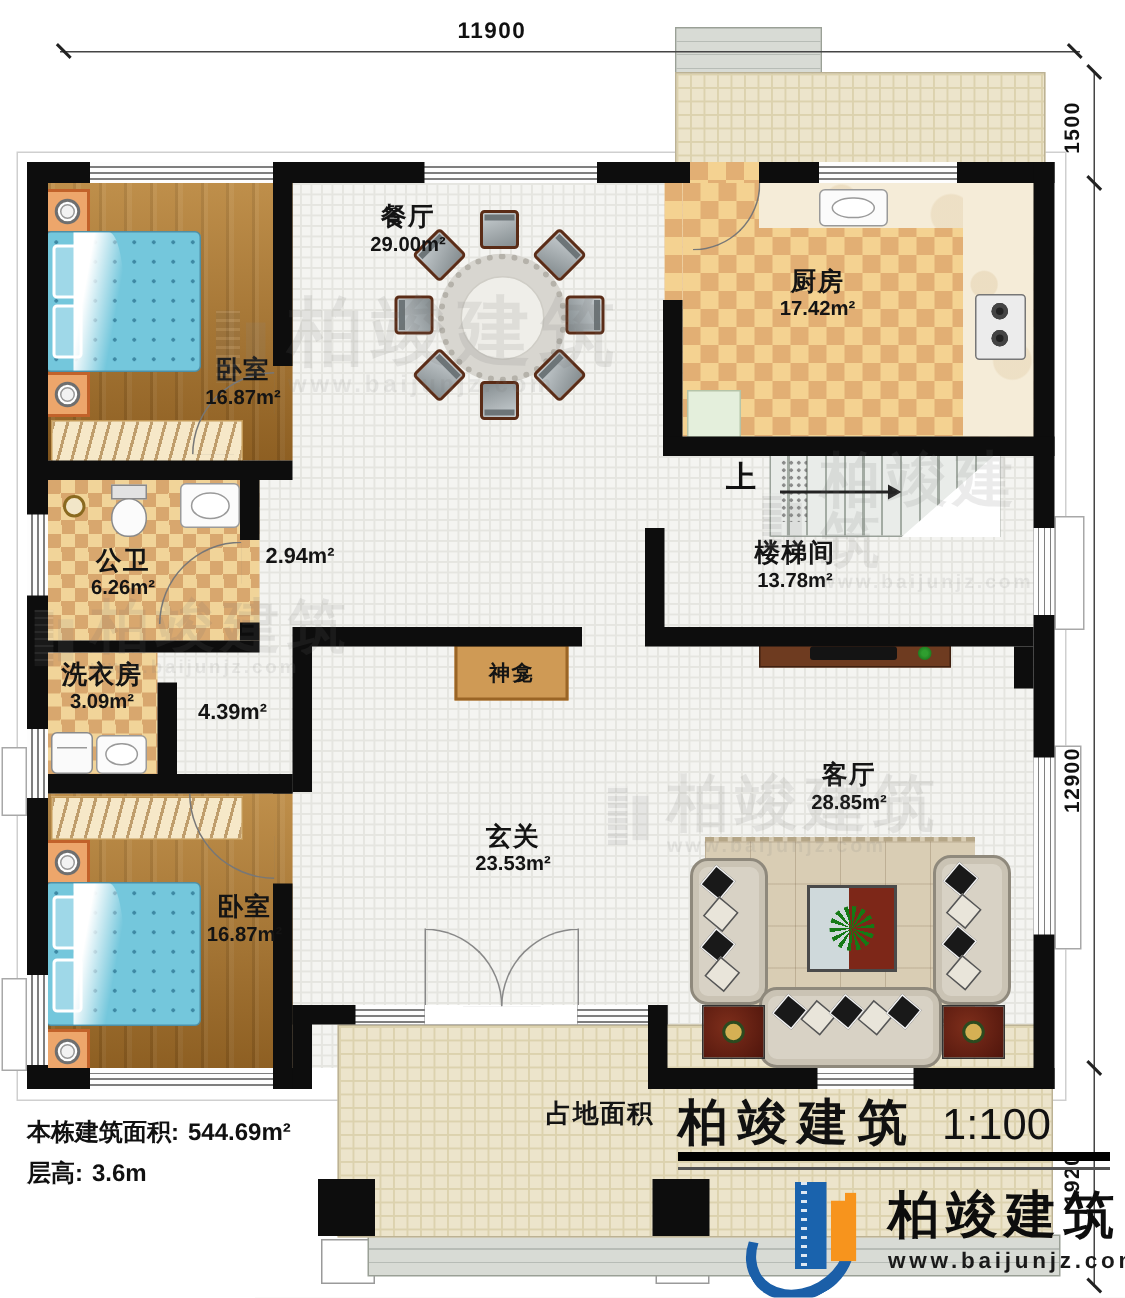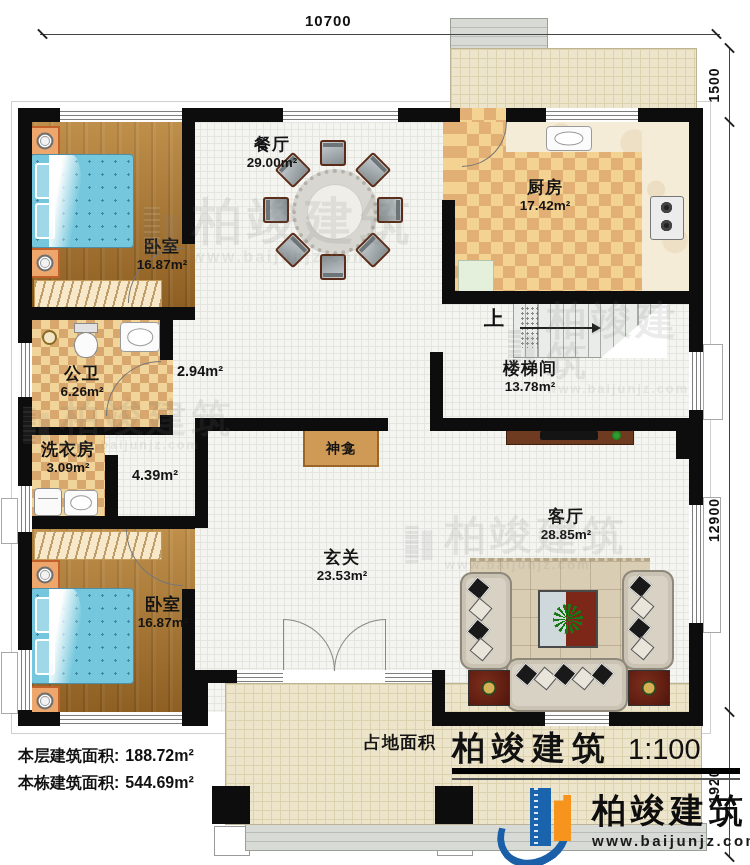--- a/index.html
+++ b/index.html
@@ -137,21 +137,21 @@
   .logo-text{display:flex;flex-direction:column;margin-left:4px;margin-top:6px;}
   .logo-text .c{font-size:34px;font-weight:900;letter-spacing:5px;color:#0d0d0d;line-height:1.1;}
   .logo-text .u{font-size:15px;font-weight:700;letter-spacing:2.5px;color:#1a1a1a;margin-top:3px;}
 </style>
 </head>
 <body>
 
 <div class="dimline" style="left:40px;top:34px;width:680px;height:1px;"></div>
 <div class="tick" style="left:36px;top:33px;"></div>
 <div class="tick" style="left:710px;top:33px;"></div>
-<div class="dimh" style="left:305px;top:12px;">10700</div>
+<div class="dimh" style="left:305px;top:12px;">11900</div>
 
 <div class="dimline" style="left:729px;top:48px;width:1px;height:810px;"></div>
 <div class="tick" style="left:723px;top:47px;"></div>
 <div class="tick" style="left:723px;top:121px;"></div>
 <div class="tick" style="left:723px;top:711px;"></div>
 <div class="tick" style="left:723px;top:856px;"></div>
 <div class="dimv" style="left:714px;top:85px;">1500</div>
 <div class="dimv" style="left:714px;top:520px;">12900</div>
 <div class="dimv" style="left:714px;top:786px;">1920</div>
 
@@ -391,24 +391,24 @@
 
 <div class="titleblock">
   <span class="t">柏竣建筑</span>
   <span class="s">1:100</span>
 </div>
 <div class="title-underline" style="left:452px;top:768px;width:288px;height:6px;"></div>
 <div class="title-underline2" style="left:452px;top:778px;width:288px;height:2px;"></div>
 
 <div class="stats">
   <div class="line">
-    <span>本层建筑面积:</span><span class="v">188.72m²</span>
+    <span>本栋建筑面积:</span><span class="v">544.69m²</span>
   </div>
   <div class="line">
-    <span>本栋建筑面积:</span><span class="v">544.69m²</span>
+    <span>层高:</span><span class="v">3.6m</span>
   </div>
 </div>
 
 <div class="logo">
   <div class="logo-icon">
     <div class="logo-swoosh"></div>
     <div class="logo-b1"></div>
     <div class="logo-b2"></div>
   </div>
   <div class="logo-text">

